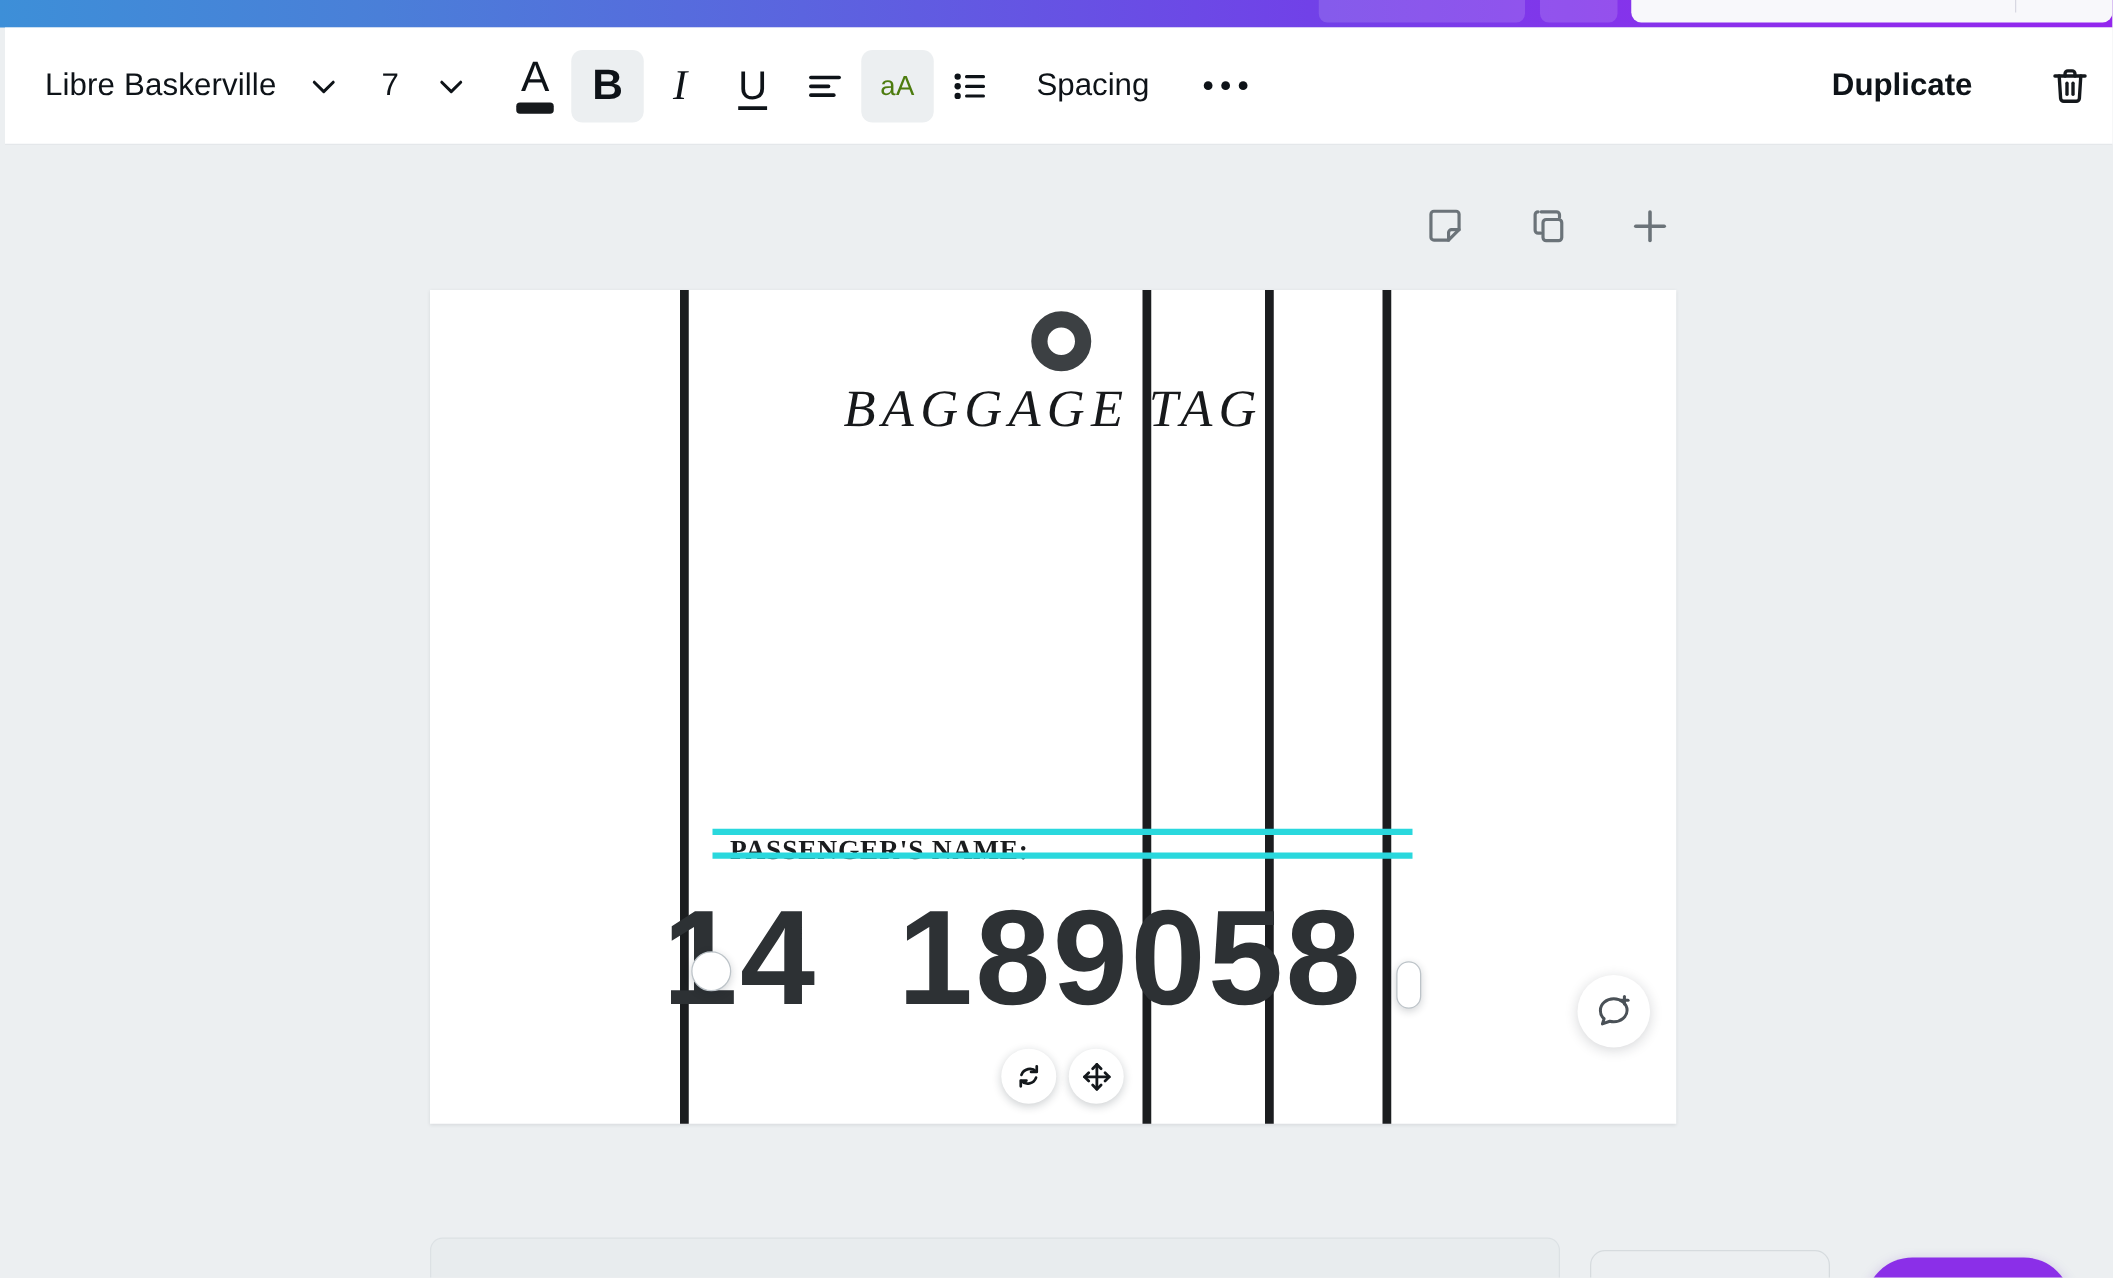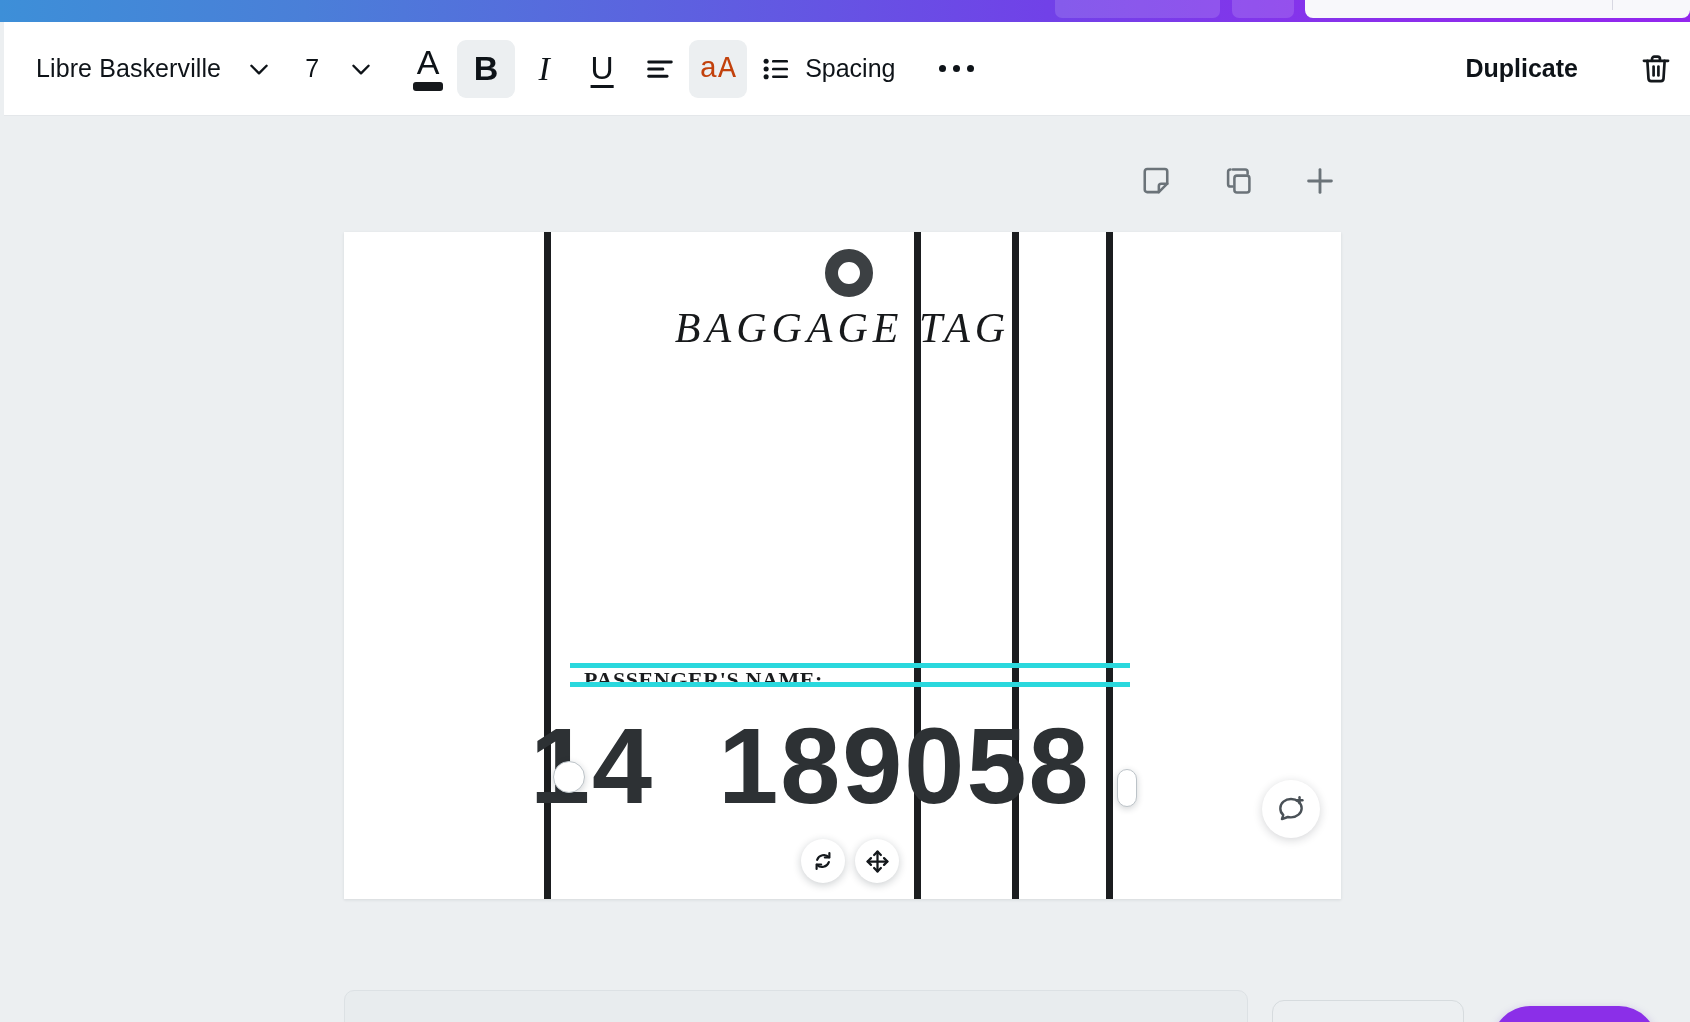--- a/index.html
+++ b/index.html
@@ -127,23 +127,24 @@
   }
   .text-color-glyph .swatch {
     width: 30px; height: 9px;
     border-radius: 3px;
     margin-top: 4px;
   }
 
   .glyph-b { font-size: 34px; font-weight: 700; color: #0e1318; }
   .glyph-i { font-size: 34px; font-style: italic; font-family: "Liberation Serif", serif; color: #0e1318; }
   .glyph-u { font-size: 32px; color: #0e1318; text-decoration: underline; text-underline-offset: 6px; text-decoration-thickness: 2.5px; }
-  .glyph-aa { font-size: 30px; color: #c2410c; letter-spacing: .5px; font-family: Liberation Mono, monospace; }
+  .glyph-aa { font-size: 22px; color: #4d7c0f; letter-spacing: .5px; }
 
   .spacing-label {
+    margin-left: 24px;
     font-size: 25px;
     color: #0e1318;
     cursor: pointer;
     white-space: nowrap;
   }
 
   .dots-btn {
     margin-left: 34px;
     width: 54px; height: 54px;
     display: flex; align-items: center; justify-content: center;

